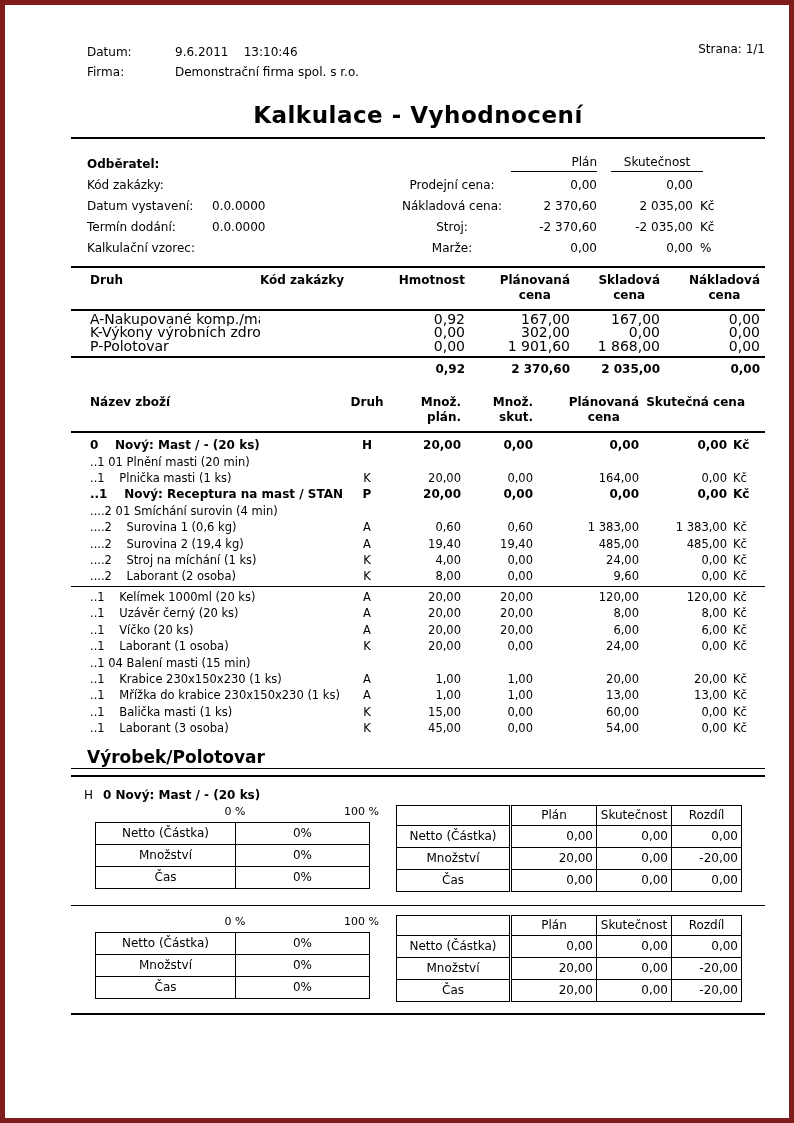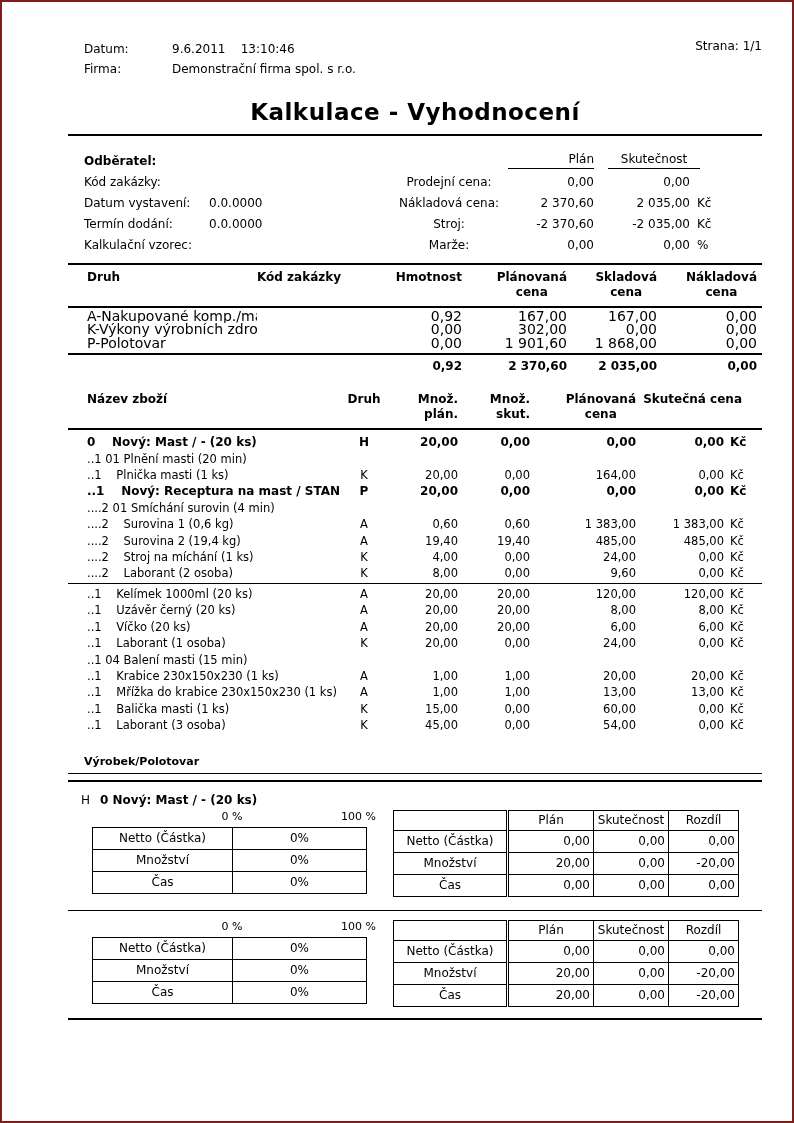--- a/index.html
+++ b/index.html
@@ -1,20 +1,20 @@
 <!DOCTYPE html>
 <html><head>
 <meta charset="utf-8">
 <style>
   html,body { margin:0; padding:0; background:#e0e0e0; }
   .page {
     position:relative;
     width:794px; height:1123px;
     background:#fff;
-    border:2px solid #7f1d1d;
+    border:5px solid #7f1d1d;
     box-sizing:border-box;
     font-family:"DejaVu Sans", sans-serif;
     font-size:12px;
     color:#000;
     overflow:hidden;
   }
   .content { position:absolute; left:66px; top:0; width:694px; }
 
   
   .hdr { position:relative; padding-top:37px; }
@@ -62,21 +62,21 @@
   .t2-row { display:grid; grid-template-columns:272px 48px 70px 72px 106px 88px 30px; line-height:16.4px; font-size:11.5px; }
   .t2-body { padding-top:4px; }
   .t2-row.b { font-weight:bold; font-size:12px; }
   .c-name { padding-left:19px; white-space:pre; overflow:hidden; }
   .c-name.full { grid-column:1 / -1; }
   .c-druh { text-align:center; }
   .c-unit { padding-left:6px; }
   .t2-rule { margin:1px 0 2px 0; }
 
   
-  .vyrobek { font-weight:bold; font-size:11px; padding-left:16px; margin-top:20px; line-height:16px; }
+  .vyrobek { font-weight:bold; font-size:17px; padding-left:16px; margin-top:12px; line-height:16px; }
   .vy-rule1 { margin-top:3px; }
   .vy-rule2 { margin-top:6px; }
 
   
   .block { margin-top:9px; }
   .blk-title { padding-left:13px; line-height:18px; }
   .blk-letter { display:inline-block; }
   .blk-name { font-weight:bold; margin-left:10px; }
   .block-body { display:flex; align-items:flex-start; padding-left:24px; margin-top:1px; }
   .bar-side { width:276px; }

